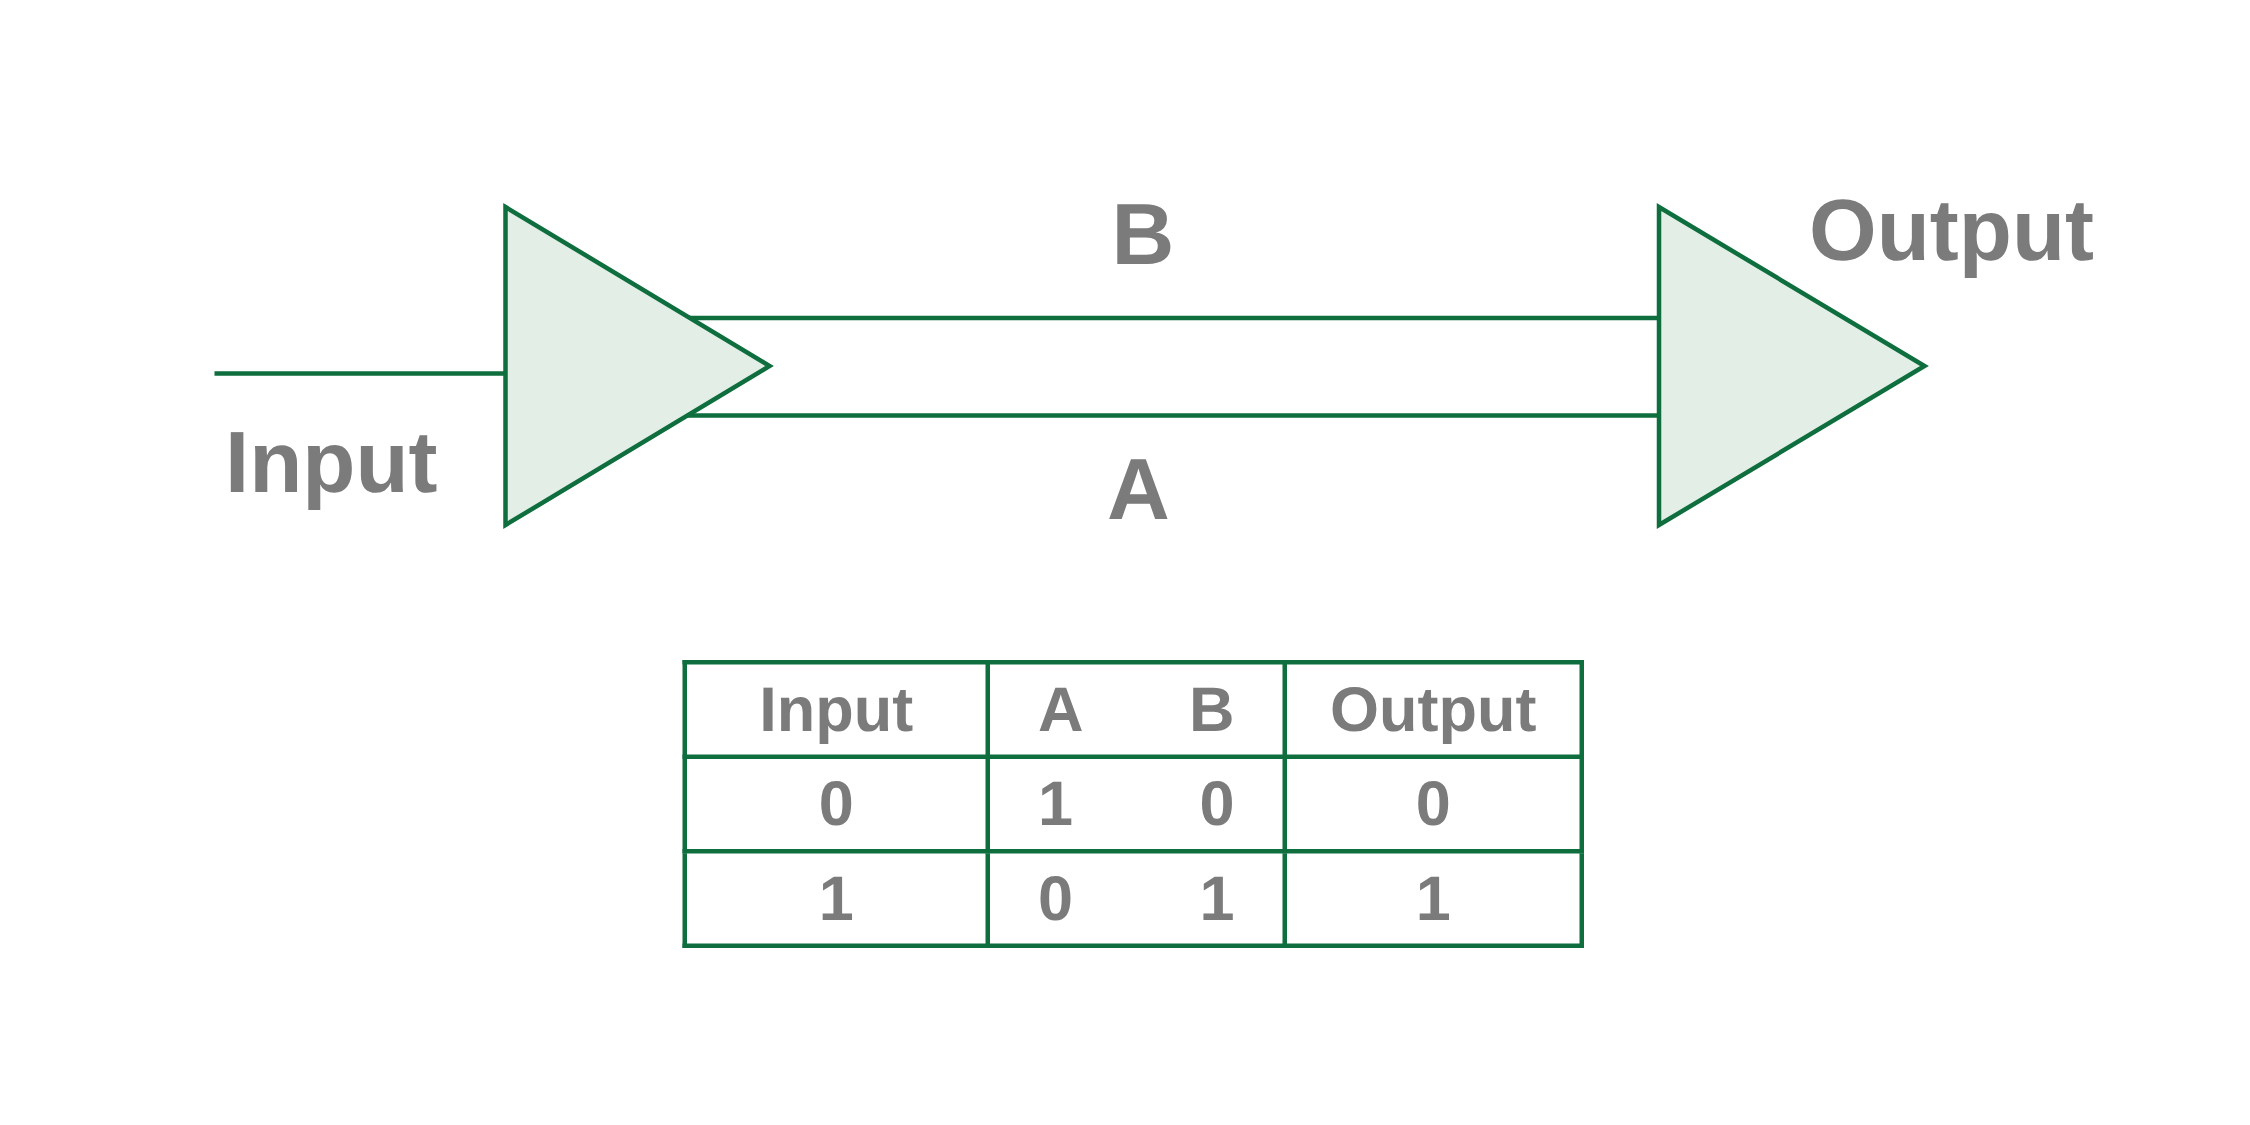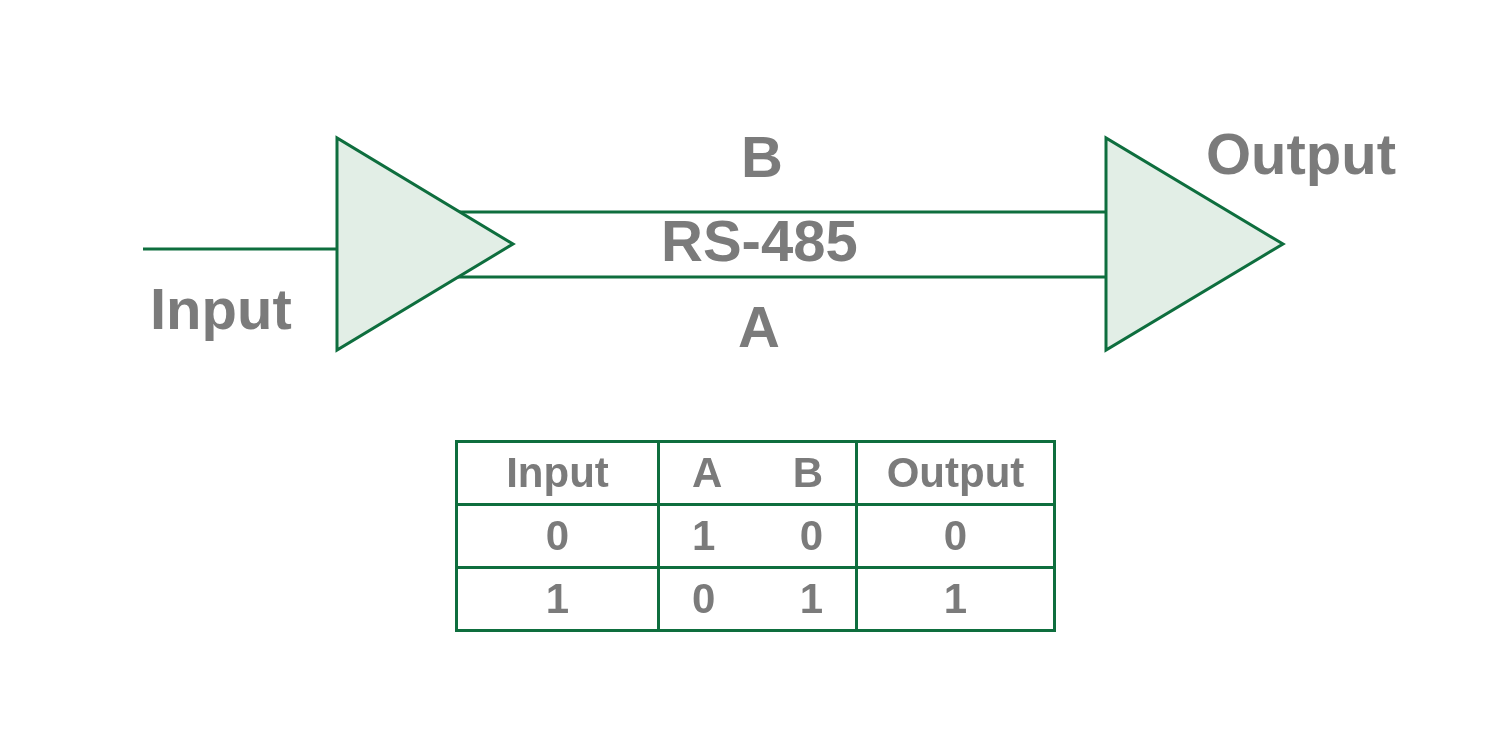--- a/index.html
+++ b/index.html
@@ -63,21 +63,20 @@
     <line x1="450" y1="212" x2="1106" y2="212" style="stroke:var(--green);stroke-width:3"></line>
     <line x1="448" y1="277" x2="1106" y2="277" style="stroke:var(--green);stroke-width:3"></line>
 
     <polygon points="337,138 337,350 513,244" style="fill:var(--light-green);stroke:var(--green);stroke-width:3;stroke-linejoin:miter"></polygon>
 
     <polygon points="1106,138 1106,350 1283,244" style="fill:var(--light-green);stroke:var(--green);stroke-width:3;stroke-linejoin:miter"></polygon>
   </svg>
 
   <div class="lbl lbl-input">Input</div>
   <div class="lbl lbl-b">B</div>
-  <div class="lbl lbl-rs485">RS-485</div>
   <div class="lbl lbl-a">A</div>
   <div class="lbl lbl-output">Output</div>
 
   <table class="truth">
     <colgroup>
       <col style="width:202px">
       <col style="width:198px">
       <col style="width:198px">
     </colgroup>
     <tbody>

